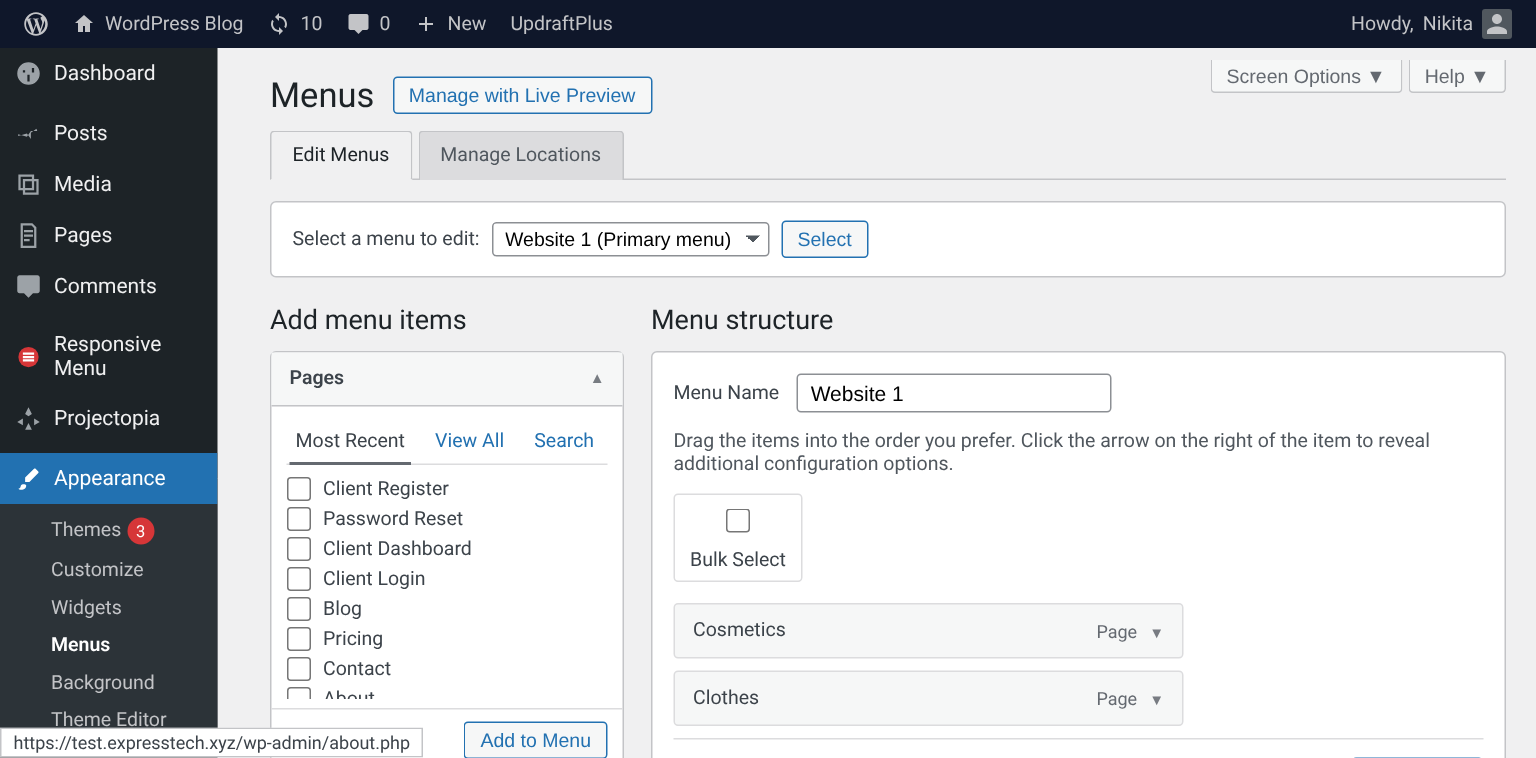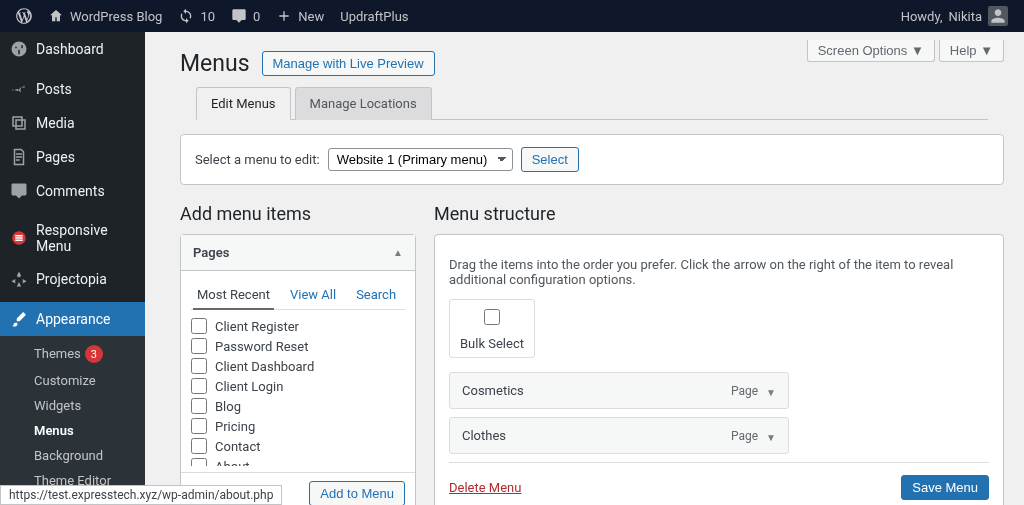--- a/index.html
+++ b/index.html
@@ -20,21 +20,21 @@
   .submenu a{display:block;padding:5px 12px 5px 34px;font-size:13px;color:#c3c4c7;text-decoration:none;cursor:pointer;}
   .submenu a.current{color:#fff;font-weight:600;}
   .count-badge{display:inline-flex;align-items:center;justify-content:center;min-width:18px;height:18px;border-radius:9px;background:#d63638;color:#fff;font-size:11px;padding:0 5px;margin-left:4px;}
   
   #wpbody{position:absolute;top:32px;left:160px;right:0;bottom:0;overflow-y:auto;background:#f0f0f1;padding:0 20px 0 20px;}
   .top-actions{position:absolute;top:8px;right:20px;display:flex;gap:4px;}
   .screen-btn{background:#f6f7f7;border:1px solid #c3c4c7;border-top:0;padding:3px 10px;font-size:13px;color:#646970;cursor:pointer;border-radius:0 0 3px 3px;}
   h1.title{font-size:23px;font-weight:400;color:#1d2327;margin:18px 0 10px;display:flex;align-items:center;gap:12px;}
   .btn{display:inline-block;border:1px solid #2271b1;color:#2271b1;background:#f6f7f7;padding:4px 10px;border-radius:3px;font-size:13px;cursor:pointer;}
   .btn.primary{background:#2271b1;color:#fff;}
-  .nav-tab-wrapper{border-bottom:1px solid #c3c4c7;margin:0 16px 14px;display:flex;}
+  .nav-tab-wrapper{border-bottom:1px solid #c3c4c7;margin:0 0 14px;display:flex;}
   .nav-tab{padding:8px 14px;background:#dcdcde;border:1px solid #c3c4c7;border-bottom:none;margin-right:4px;margin-bottom:-1px;color:#50575e;cursor:pointer;border-radius:3px 3px 0 0;}
   .nav-tab.active{background:#f0f0f1;border-bottom:1px solid #f0f0f1;color:#1d2327;}
   .manage-menus{background:#fff;border:1px solid #c3c4c7;padding:12px 14px;border-radius:4px;display:flex;align-items:center;gap:8px;flex-wrap:wrap;}
   .manage-menus select{border:1px solid #8c8f94;border-radius:3px;padding:3px 24px 3px 8px;font-size:13px;background:#fff;appearance:none;background-image:linear-gradient(45deg,transparent 50%,#50575e 50%),linear-gradient(135deg,#50575e 50%,transparent 50%);background-position:right 10px center,right 5px center;background-size:5px 5px,5px 5px;background-repeat:no-repeat;}
   .manage-menus a{color:#2271b1;text-decoration:underline;cursor:pointer;}
   .cols{display:flex;gap:18px;margin-top:18px;align-items:flex-start;}
   .col-left{flex:0 0 236px;}
   .col-right{flex:1;}
   h2.section{font-size:18px;font-weight:400;color:#1d2327;margin:0 0 10px;}
   .postbox{background:#fff;border:1px solid #c3c4c7;border-radius:4px;}
@@ -253,20 +253,24 @@
         </div>
         <div class="add-row">
           <button class="btn">Add to Menu</button>
         </div>
       </div>
     </div>
 
     <div class="col-right">
       <h2 class="section">Menu structure</h2>
       <div class="menu-settings">
+        <div class="menu-name-row">
+          <span>Menu Name</span>
+          <input type="text" value="Website 1" style="">
+        </div>
         <div class="help">Drag the items into the order you prefer. Click the arrow on the right of the item to reveal additional configuration options.</div>
         <div class="bulk-row">
           <input type="checkbox" style="width: 16px; height: 16px; border: 1px solid rgb(140, 143, 148); border-radius: 3px;">
           <span>Bulk Select</span>
         </div>
 
         <div class="menu-item-bar">
           <span>Cosmetics</span>
           <span class="type">
               <span>Page</span>

